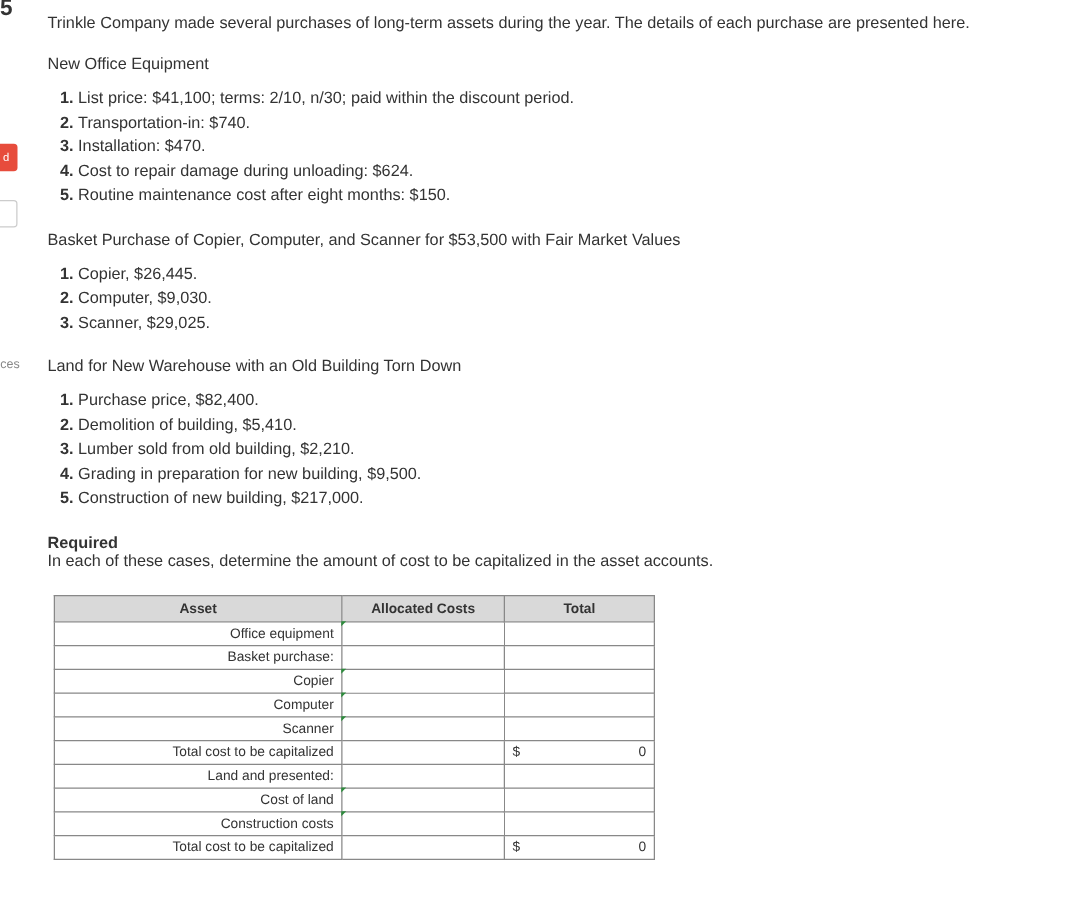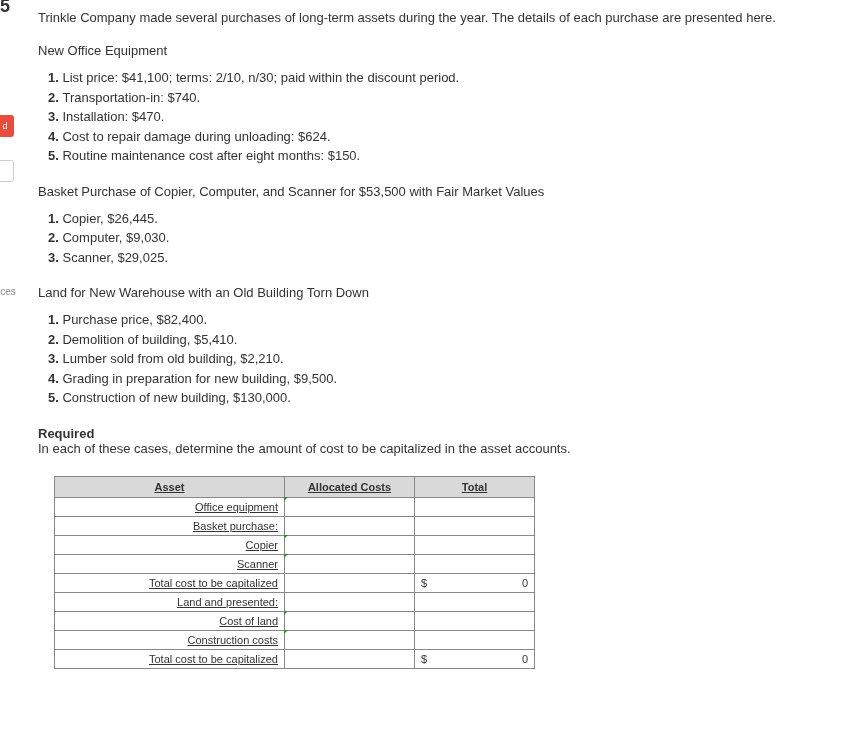--- a/index.html
+++ b/index.html
@@ -66,22 +66,21 @@
     font-weight: bold;
   }
   .req {
     margin-top: 4px;
     margin-bottom: 20px;
   }
   .req-label { font-weight: bold; display:block; }
   table.grid {
     border-collapse: collapse;
     font-size: 11px;
-    margin-left: 16px;
-    text-decoration: underline;
+    margin-left: 5px;
   }
   table.grid th {
     background: #d9d9d9;
     border: 1px solid #888;
     padding: 4px 8px;
     font-weight: bold;
     text-align: center;
     font-size: 11px;
   }
   table.grid td {
@@ -136,21 +135,21 @@
     <li data-num="2">Computer, $9,030.</li>
     <li data-num="3">Scanner, $29,025.</li>
   </ol>
 
   <div class="section-head">Land for New Warehouse with an Old Building Torn Down</div>
   <ol class="items">
     <li data-num="1">Purchase price, $82,400.</li>
     <li data-num="2">Demolition of building, $5,410.</li>
     <li data-num="3">Lumber sold from old building, $2,210.</li>
     <li data-num="4">Grading in preparation for new building, $9,500.</li>
-    <li data-num="5">Construction of new building, $130,000.</li>
+    <li data-num="5">Construction of new building, $217,000.</li>
   </ol>
 
   <div class="req">
     <span class="req-label">Required</span>
     <span>In each of these cases, determine the amount of cost to be capitalized in the asset accounts.</span>
   </div>
 
   <table class="grid">
     <tbody>
         <tr>
@@ -167,20 +166,25 @@
       <td class="col-asset">Basket purchase:</td>
       <td class="col-alloc"></td>
       <td class="col-total"></td>
     </tr>
     <tr>
       <td class="col-asset indent1">Copier</td>
       <td class="col-alloc input-cell"></td>
       <td class="col-total"></td>
     </tr>
     <tr>
+      <td class="col-asset indent1">Computer</td>
+      <td class="col-alloc input-cell"></td>
+      <td class="col-total"></td>
+    </tr>
+    <tr>
       <td class="col-asset indent1">Scanner</td>
       <td class="col-alloc input-cell"></td>
       <td class="col-total"></td>
     </tr>
     <tr>
       <td class="col-asset">Total cost to be capitalized</td>
       <td class="col-alloc"></td>
       <td class="col-total">
             <span class="dollar">$</span>
             <span class="zero">0</span>

